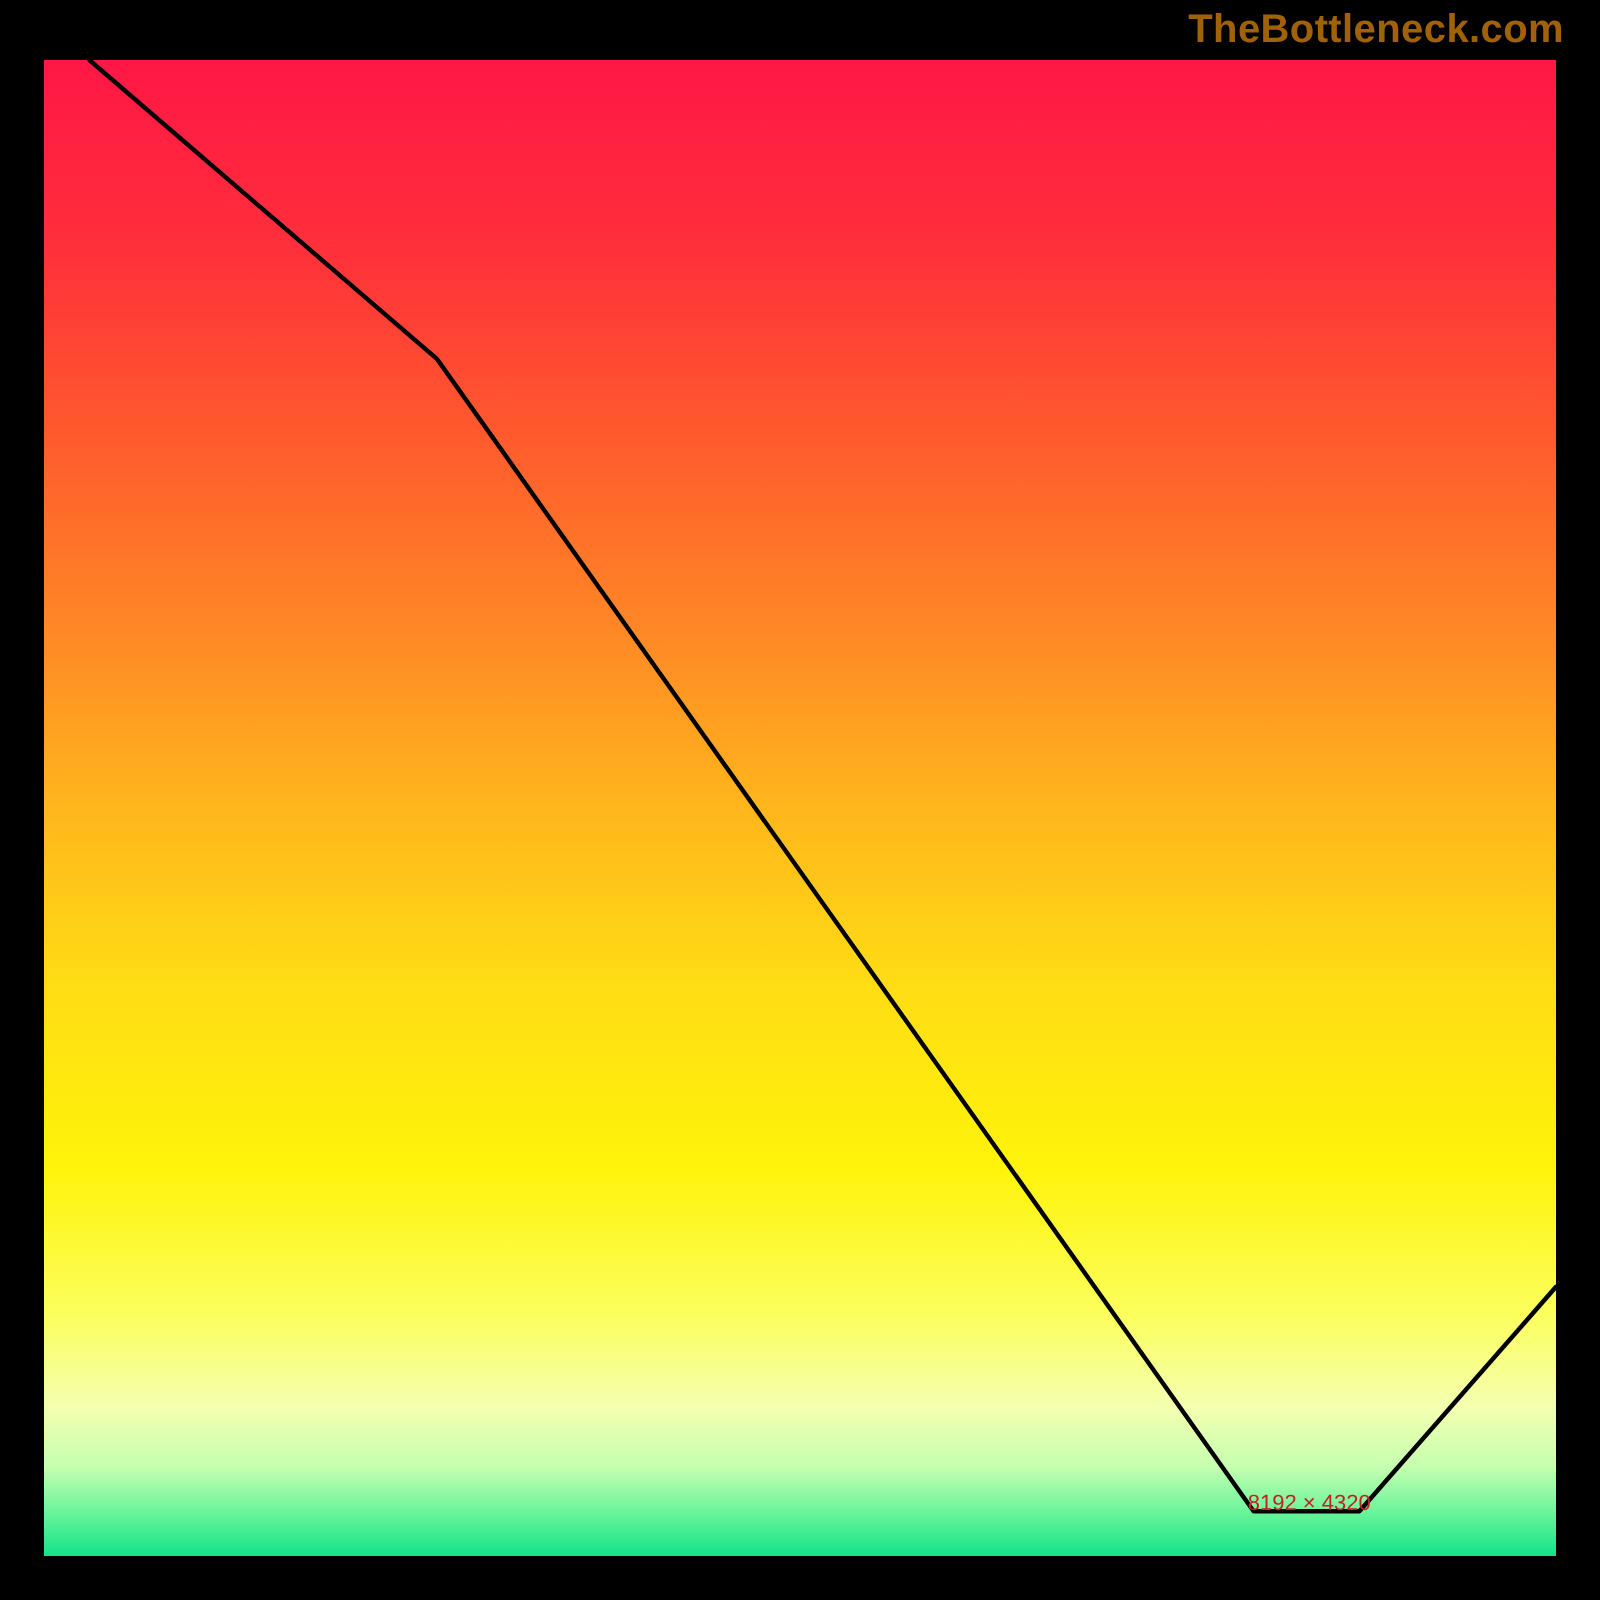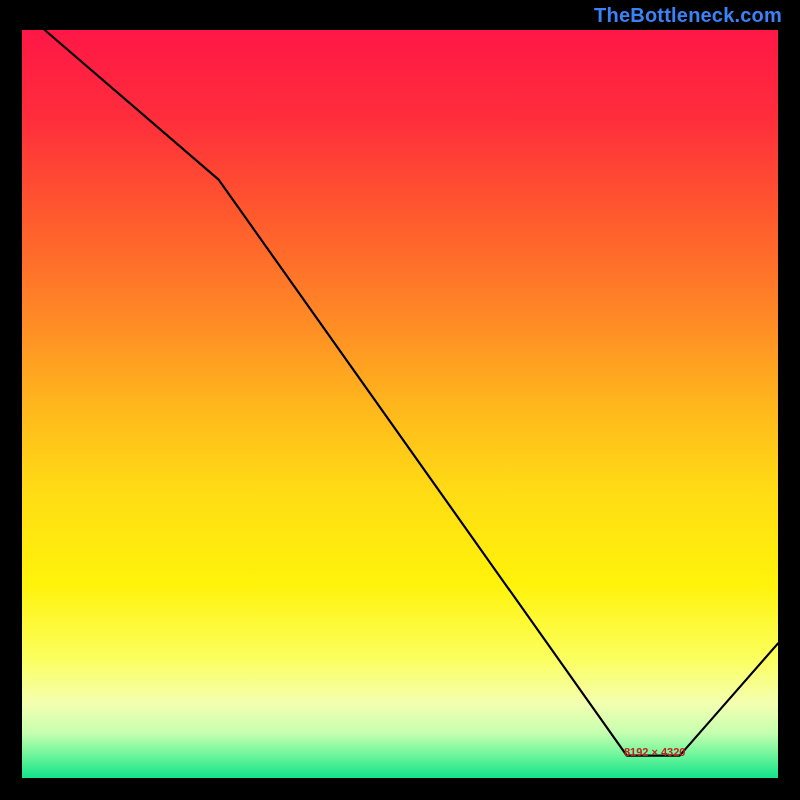--- a/index.html
+++ b/index.html
@@ -8,40 +8,40 @@
     width: 800px;
     height: 800px;
     background: #000;
     overflow: hidden;
     font-family: Arial, Helvetica, sans-serif;
   }
   .attribution {
     position: absolute;
     top: 4px;
     right: 18px;
-    color: #3b82f6;
+    color: #a16207;
     font-size: 20px;
     font-weight: 600;
     font-family: Arial, sans-serif;
     letter-spacing: 0.2px;
   }
   .plot {
     position: absolute;
     left: 22px;
     top: 30px;
     width: 756px;
     height: 748px;
     background: #000;
   }
   svg { display: block; }
   .annotation {
     position: absolute;
     color: #c72020;
     font-size: 11px;
-    font-weight: 700;
+    font-weight: 400;
     font-family: Arial, sans-serif;
     white-space: nowrap;
   }
 </style>
 </head>
 <body>
 
 <div class="attribution">TheBottleneck.com</div>
 
 <div class="plot">

